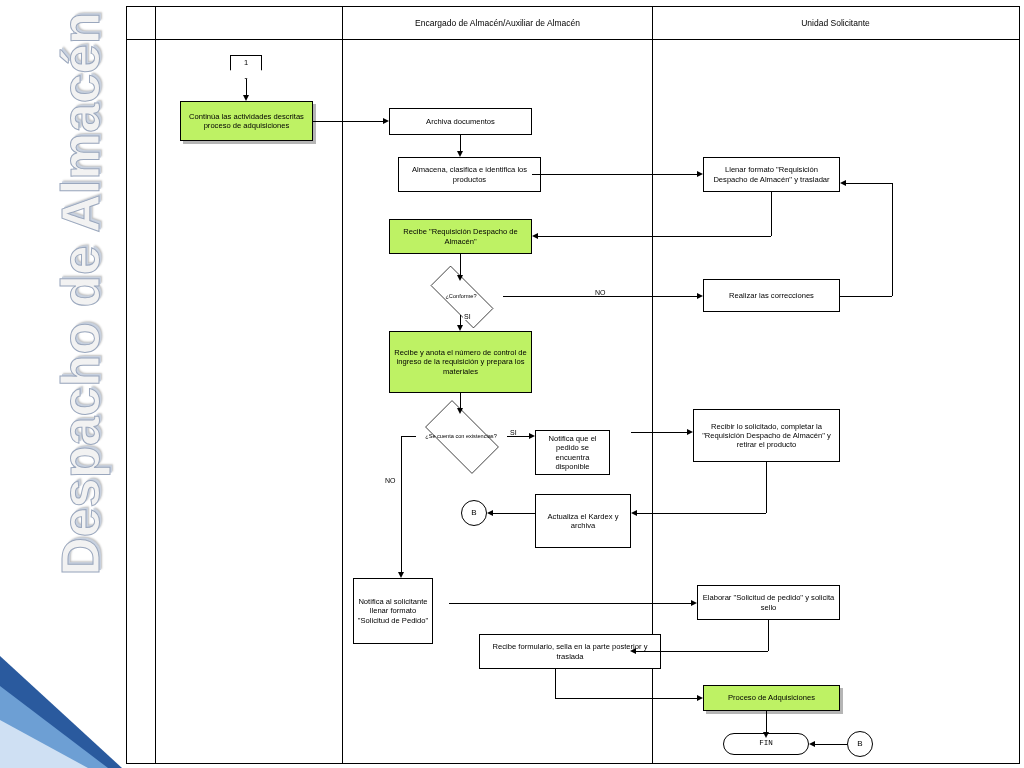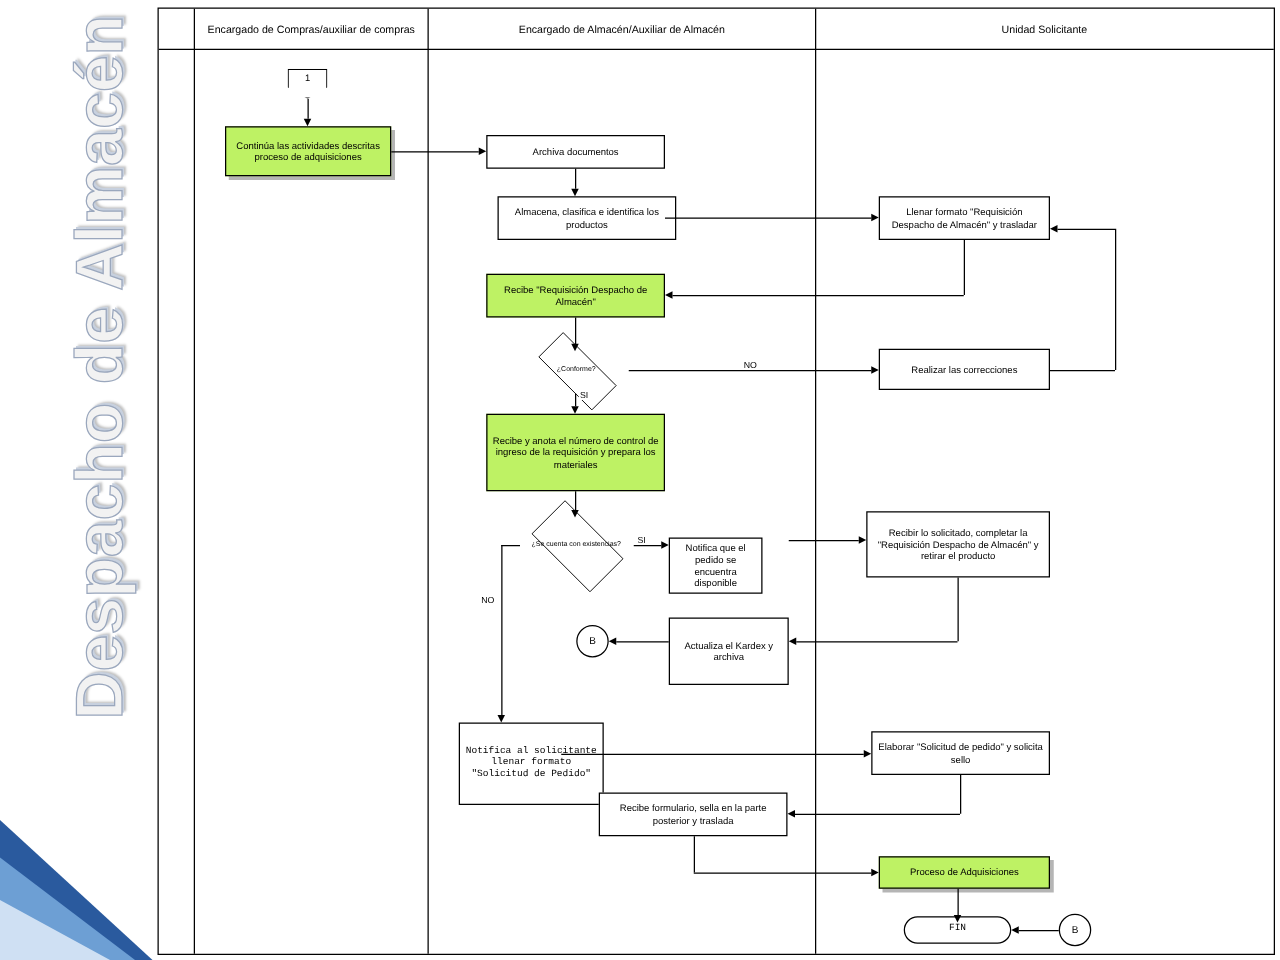--- a/index.html
+++ b/index.html
@@ -66,21 +66,20 @@
   </div>
 </div>
 
 <div id="frame">
 
   <div class="hdr-line"></div>
   <div class="col-line" style="left:28px;"></div>
   <div class="col-line" style="left:215px;"></div>
   <div class="col-line" style="left:525px;"></div>
 
-  <div class="hdr" style="left:29px;width:186px;">Encargado de Compras/auxiliar de compras</div>
   <div class="hdr" style="left:216px;width:309px;">Encargado de Almacén/Auxiliar de Almacén</div>
   <div class="hdr" style="left:526px;width:365px;">Unidad Solicitante</div>
 
   <div class="pent" style="left:103px;top:48px;width:32px;height:24px;">1</div>
 
   <div class="node shaded shadow" style="left:53px;top:94px;width:133px;height:40px;">Continúa las actividades descritas proceso de adquisiciones</div>
 
   <div class="node" style="left:262px;top:101px;width:143px;height:27px;">Archiva documentos</div>
 
   <div class="node" style="left:271px;top:150px;width:143px;height:35px;">Almacena, clasifica e identifica los productos</div>
@@ -104,25 +103,25 @@
   </div>
 
   <div class="node" style="left:408px;top:423px;width:75px;height:45px;">Notifica que el pedido se encuentra disponible</div>
 
   <div class="node" style="left:566px;top:402px;width:147px;height:53px;">Recibir lo solicitado, completar la "Requisición Despacho de Almacén" y retirar el producto</div>
 
   <div class="node" style="left:408px;top:487px;width:96px;height:54px;">Actualiza el Kardex y archiva</div>
 
   <div class="node circ" style="left:334px;top:493px;width:26px;height:26px;font-size:8px;">B</div>
 
-  <div class="node" style="left:240px;top:571px;width:116px;height:66px;font-family:Liberation Mono, monospace;">Notifica al solicitante llenar formato "Solicitud de Pedido"</div>
+  <div class="node" style="left:226px;top:571px;width:80px;height:66px;">Notifica al solicitante llenar formato "Solicitud de Pedido"</div>
 
   <div class="node" style="left:570px;top:578px;width:143px;height:35px;">Elaborar "Solicitud de pedido" y solicita sello</div>
 
-  <div class="node" style="left:352px;top:627px;width:151px;height:35px;">Recibe formulario, sella en la parte posterior y traslada</div>
+  <div class="node" style="left:352px;top:627px;width:182px;height:35px;">Recibe formulario, sella en la parte posterior y traslada</div>
 
   <div class="node shaded shadow" style="left:576px;top:678px;width:137px;height:26px;">Proceso de Adquisiciones</div>
 
   <div class="node term" style="left:596px;top:726px;width:86px;height:22px;font-family:Liberation Mono, monospace;">FIN</div>
 
   <div class="node circ" style="left:720px;top:724px;width:26px;height:26px;font-size:8px;">B</div>
 
   <div class="ln lnv" style="left:119px;top:72px;height:16px;"></div>
   <div class="arw arw-d" style="left:115.5px;top:88px;"></div>
 

